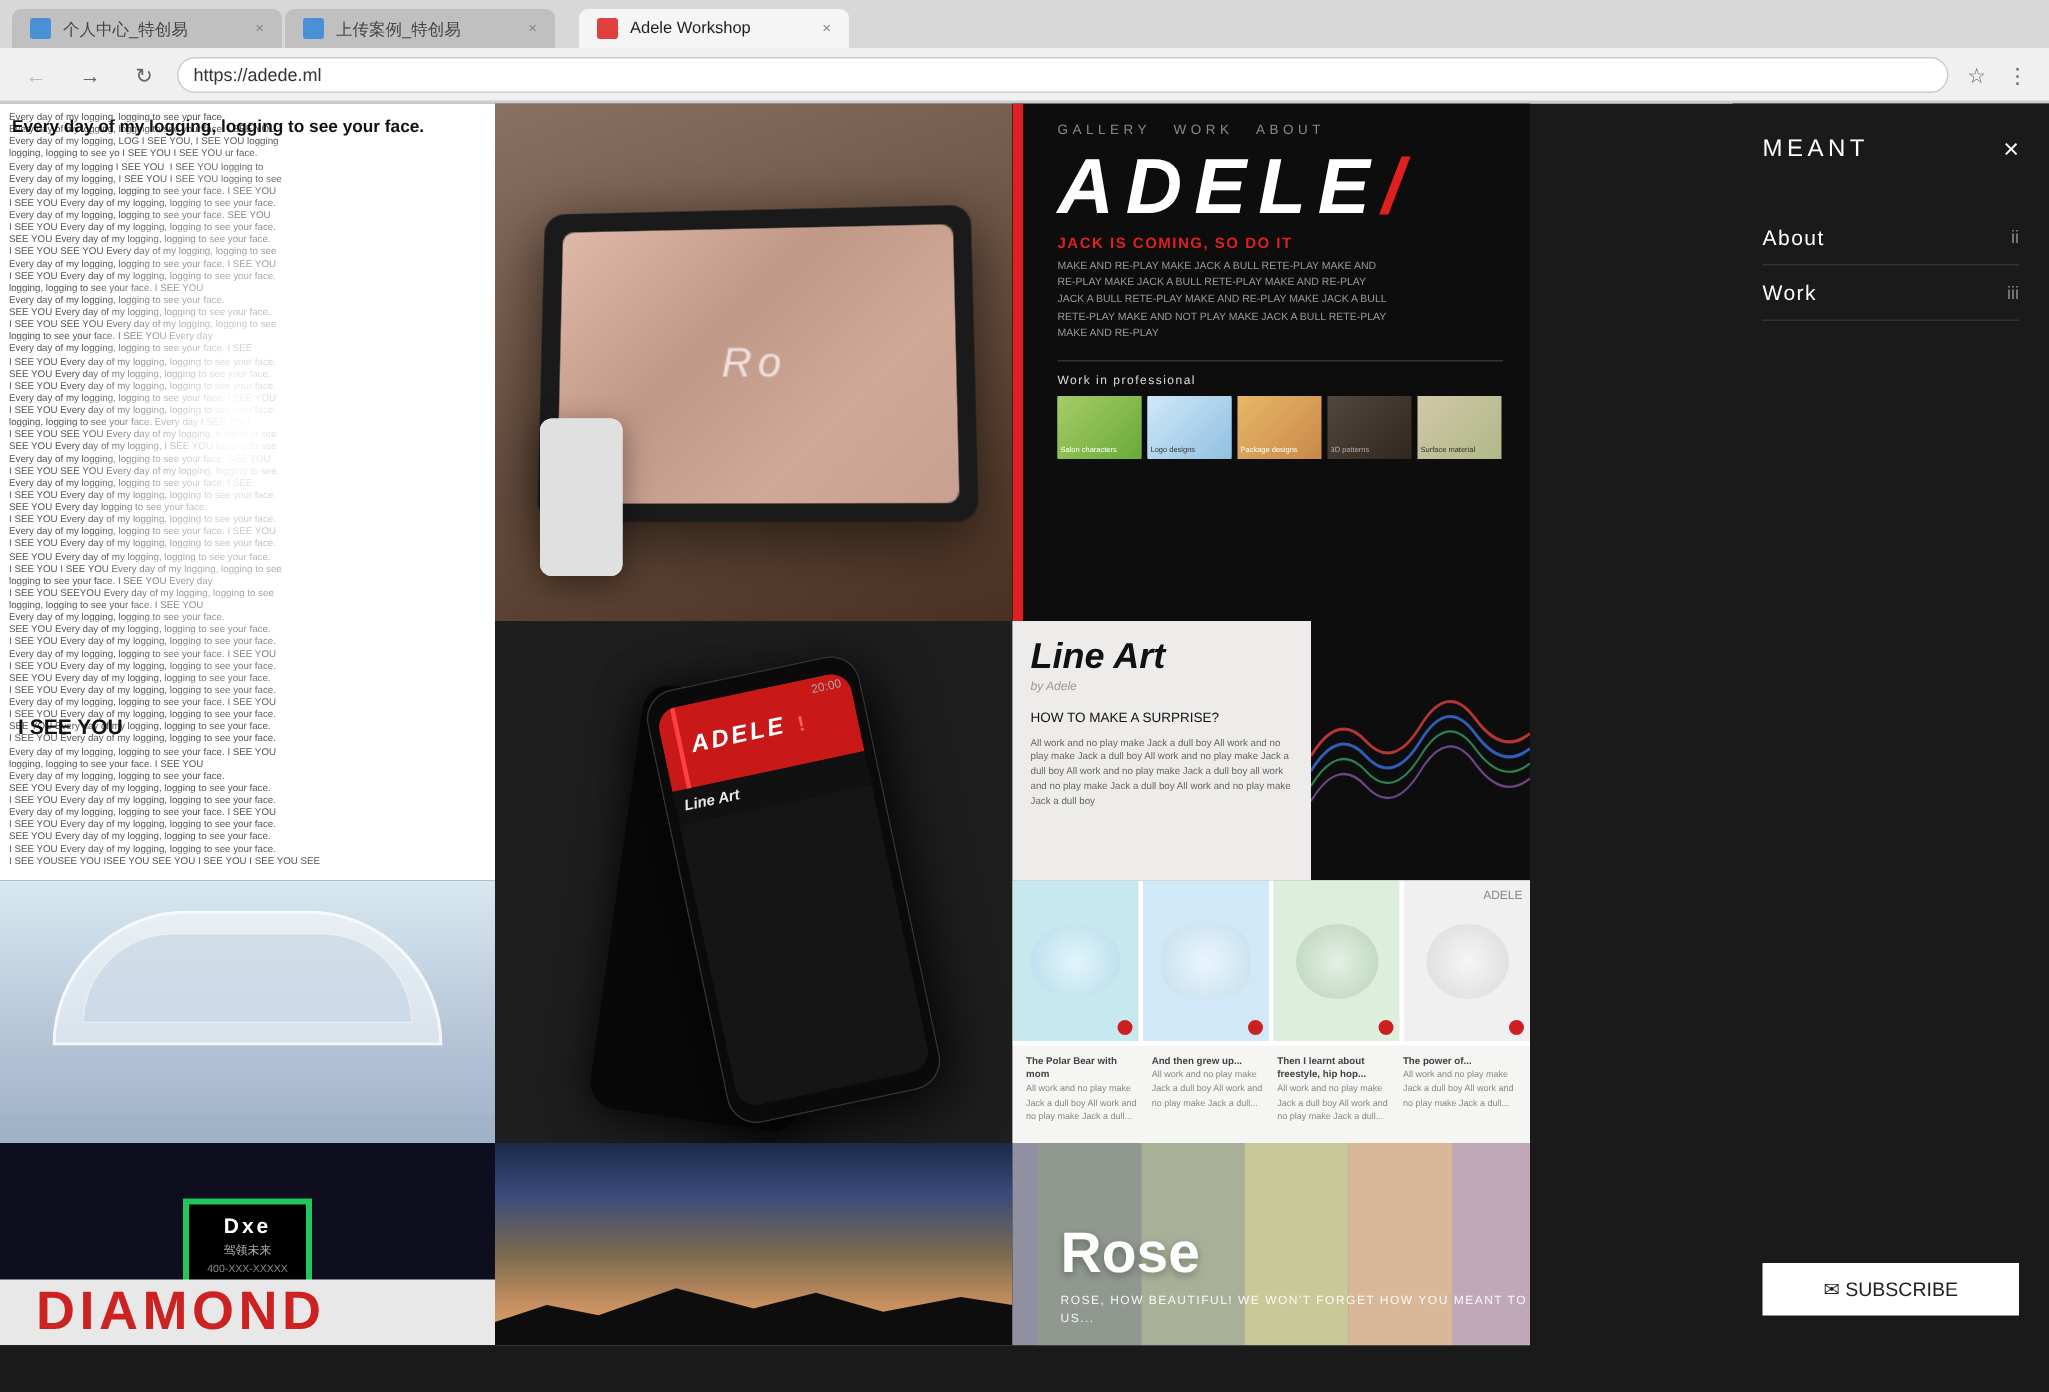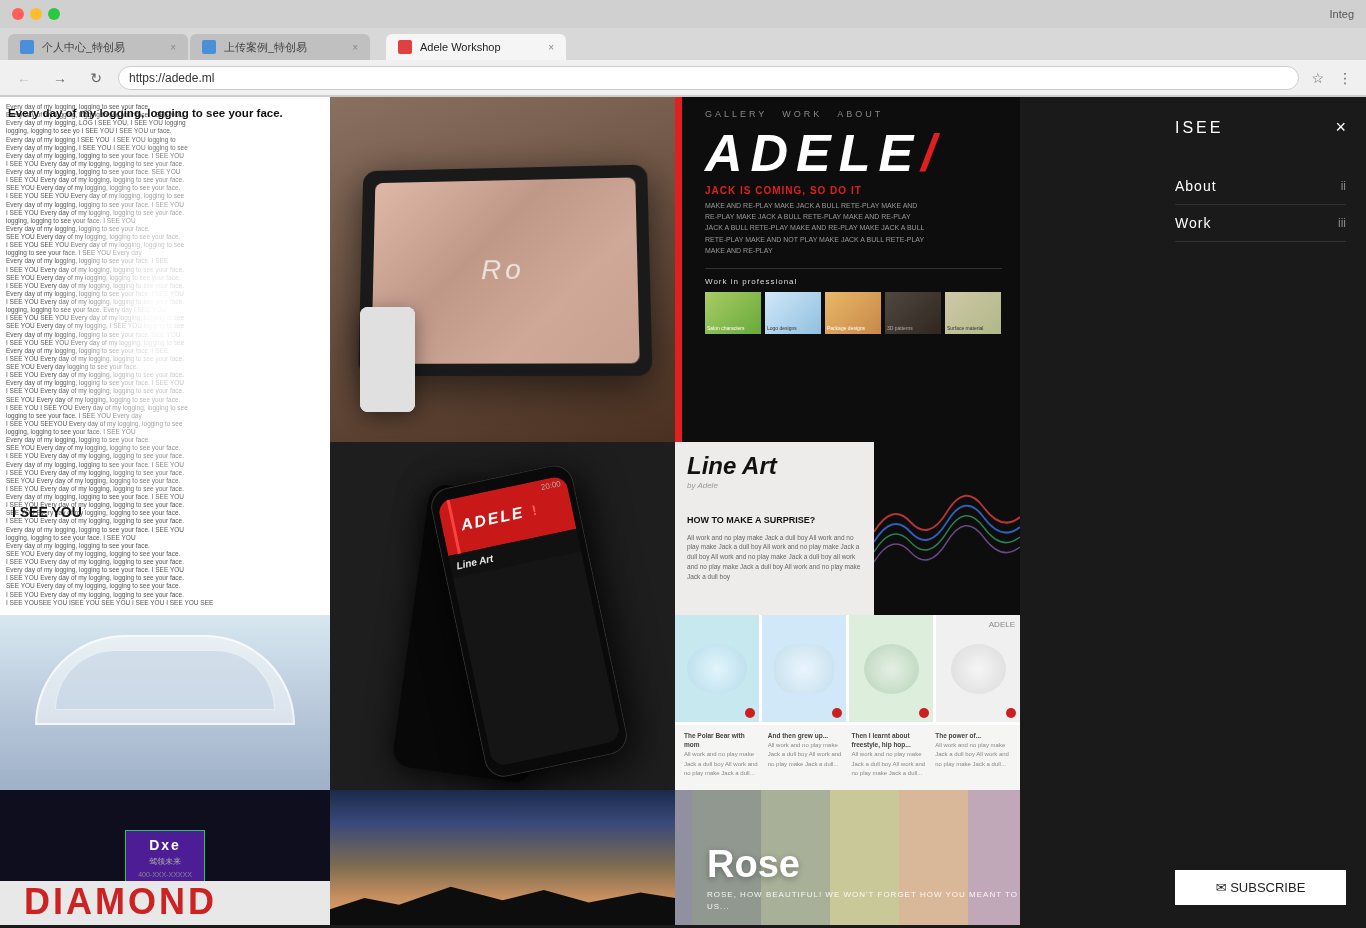--- a/index.html
+++ b/index.html
@@ -245,24 +245,24 @@
       line-height: 1;
     }
     .by-adele {
       font-size: 8px;
       color: #999;
       margin-top: 3px;
       font-style: italic;
     }
     .how-to-make {
       font-size: 9px;
-      font-weight: 700;
+      font-weight: 400;
       color: #111;
       text-transform: uppercase;
-      margin-top: 24px;
+      margin-top: 10px;
       line-height: 1.4;
     }
     .line-art-body {
       font-size: 6.5px;
       color: #666;
       margin-top: 6px;
       line-height: 1.5;
     }
     .line-art-visual-side {
       flex: 1;
@@ -394,22 +394,22 @@
       height: 100%;
       background: #0e0e1e;
       display: flex;
       flex-direction: column;
       align-items: center;
       justify-content: center;
       position: relative;
       overflow: hidden;
     }
     .billboard-box {
-      background: #4c1d95;
-      border: 1px solid #22c55e;
+      background: #000000;
+      border: 4px solid #22c55e;
       padding: 6px 12px;
       text-align: center;
     }
     .billboard-brand {
       font-size: 14px;
       font-weight: 700;
       color: white;
       letter-spacing: 2px;
     }
     .billboard-tagline {
@@ -494,29 +494,20 @@
       background: #f8f8f8;
       border-radius: 8px;
       box-shadow: 0 5px 20px rgba(0,0,0,0.4);
     }
   </style>
 </head>
 <body>
 
 <div class="browser-chrome">
 
-  <div class="browser-titlebar">
-    <div class="window-controls">
-      <div class="wc wc-close"></div>
-      <div class="wc wc-min"></div>
-      <div class="wc wc-max"></div>
-    </div>
-
-    <div style="flex:1; text-align:right; font-size:11px; color:#555;">Integ</div>
-  </div>
 
   <div class="tabs-bar">
     <div class="tab">
       <div class="tab-favicon" style="background:#4a90d9;"></div>
       <span class="tab-title">个人中心_特创易</span>
       <span class="tab-close">×</span>
     </div>
     <div class="tab">
       <div class="tab-favicon" style="background:#4a90d9;"></div>
       <span class="tab-title">上传案例_特创易</span>
@@ -816,21 +807,21 @@
           <div class="rose-big">Rose</div>
           <div class="rose-small">ROSE, HOW BEAUTIFUL! WE WON'T FORGET HOW YOU MEANT TO US...</div>
         </div>
       </div>
     </div>
 
   </div>
 
   <div class="menu-panel">
     <div class="menu-header">
-      <span class="menu-title">ISEE</span>
+      <span class="menu-title">MEANT</span>
       <span class="menu-close">×</span>
     </div>
     <div class="menu-items">
       <div class="menu-item">
         <span class="menu-item-label">About</span>
         <span class="menu-item-num">ii</span>
       </div>
       <div class="menu-item">
         <span class="menu-item-label">Work</span>
         <span class="menu-item-num">iii</span>

